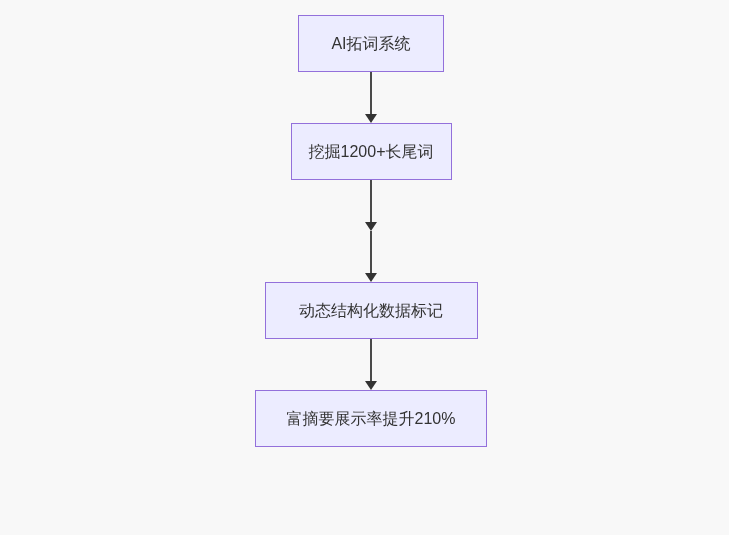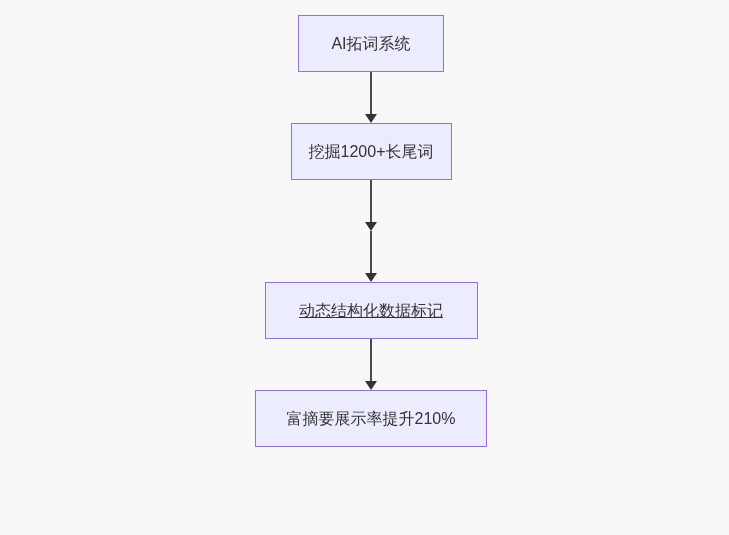--- a/index.html
+++ b/index.html
@@ -40,21 +40,21 @@
     align-items: center;
     justify-content: center;
     height: 57px;
     text-align: center;
     white-space: nowrap;
   }
 
   .node-1 { width: 146px; }
   .node-2 { width: 161px; }
   .node-3 { width: 221px; }
-  .node-4 { width: 213px; text-decoration: underline; }
+  .node-4 { width: 213px; }
   .node-5 { width: 232px; }
 
   .arrow {
     height: 51px;
     width: 12px;
     display: flex;
     flex-direction: column;
     align-items: center;
     justify-content: flex-start;
   }

